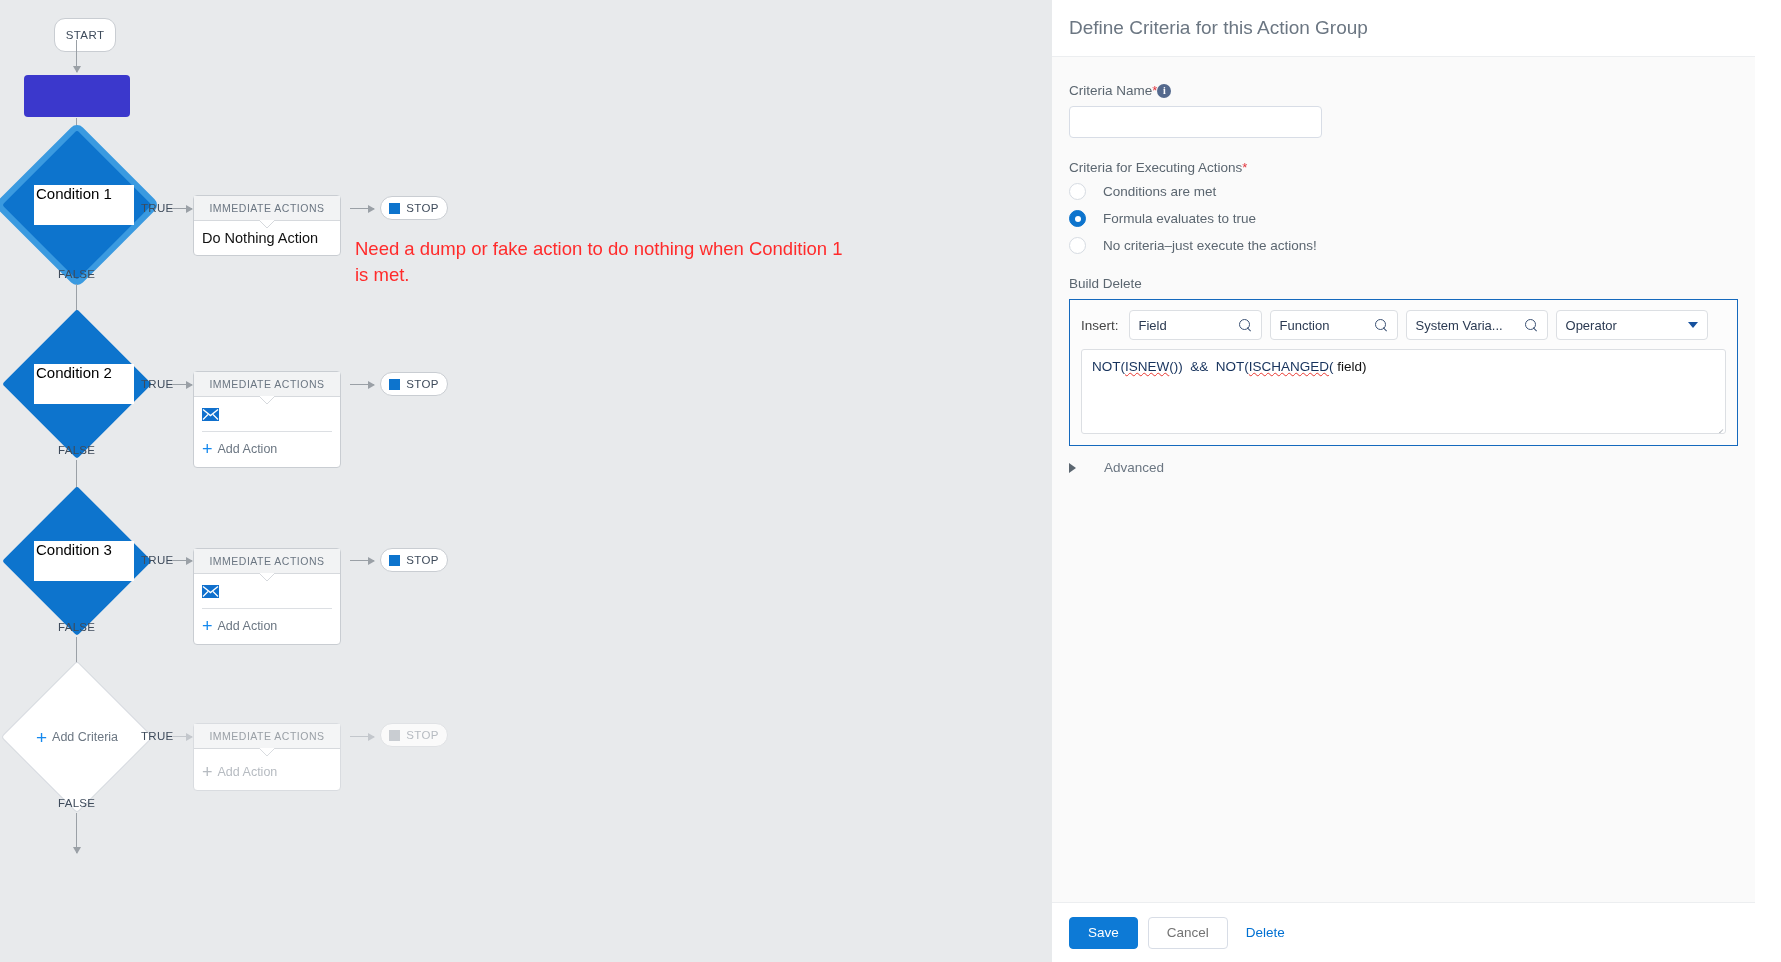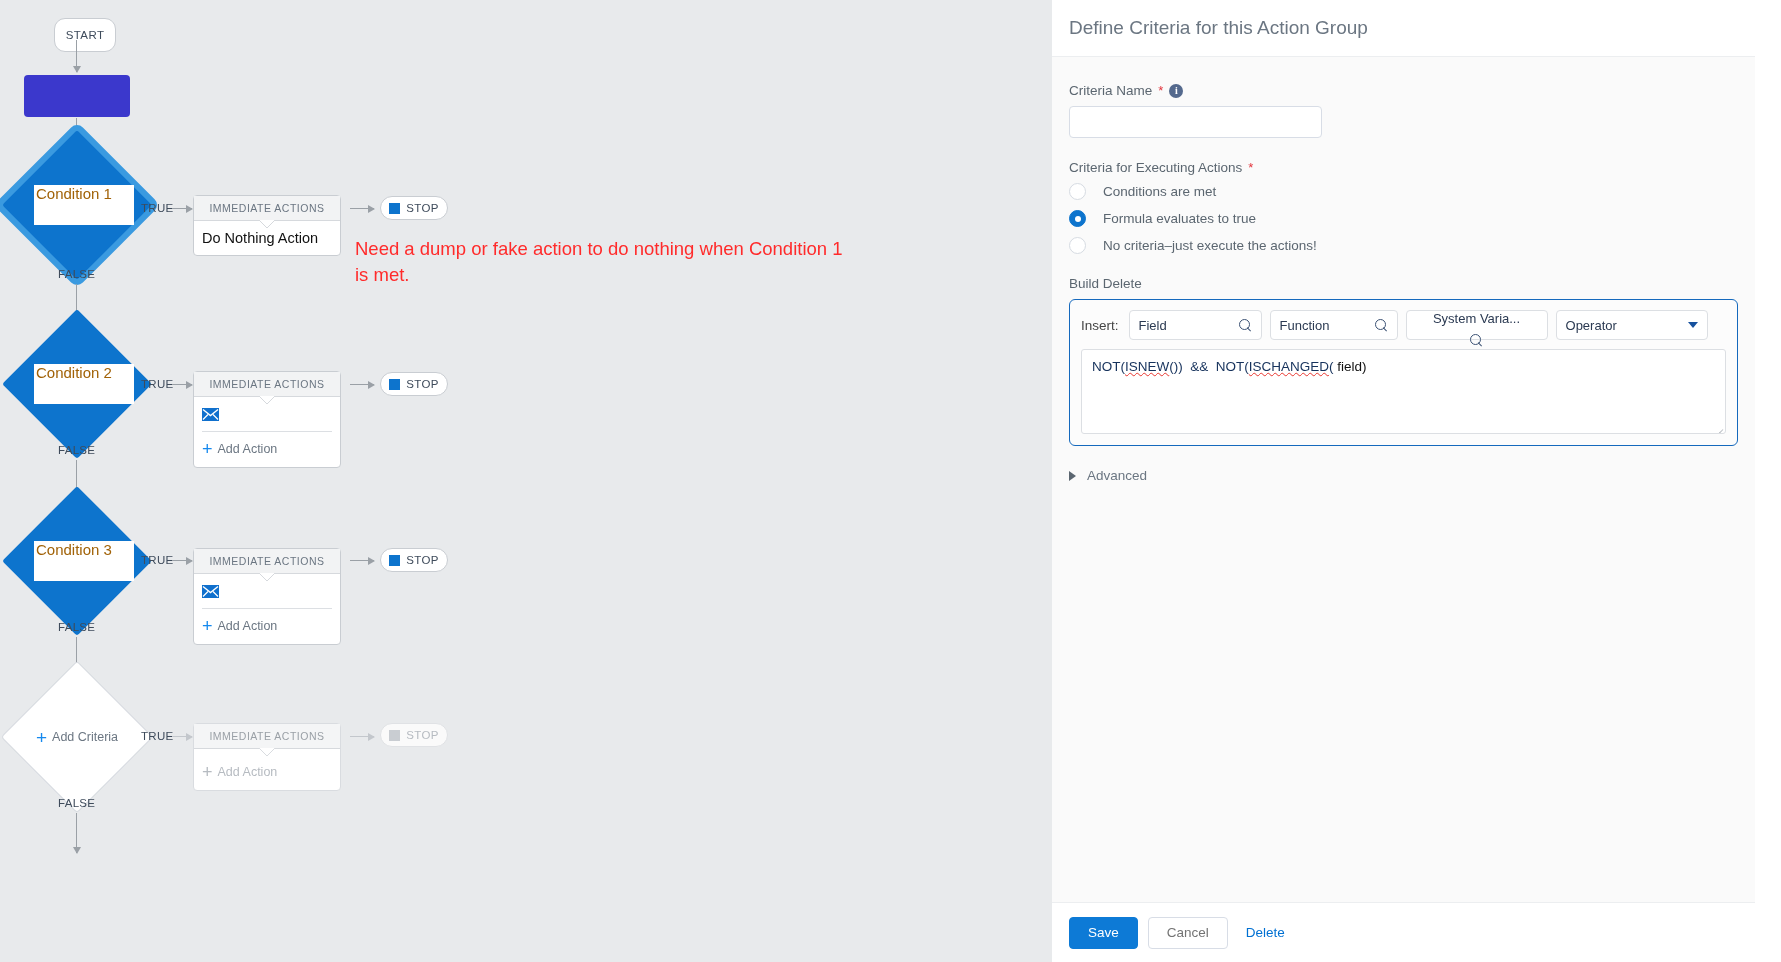--- a/index.html
+++ b/index.html
@@ -63,21 +63,21 @@
   .diamond.empty {
     background: #ffffff;
     box-shadow: 0 0 0 1px #d7dbe0;
   }
   .diamond-label {
     position: absolute;
     left: 10px; top: 33px;
     width: 100px; height: 40px;
     background: #ffffff;
     display: flex; align-items: flex-start; justify-content: flex-start;
-    font-size: 15px; color: #a16207;
+    font-size: 15px; color: #000000;
     padding: 0 2px;
     white-space: nowrap;
     line-height: 17px;
     overflow: visible;
   }
   .diamond-add {
     position: absolute;
     left: 0; top: 0; width: 106px; height: 106px;
     display: flex; align-items: center; justify-content: center;
     gap: 5px;
@@ -222,21 +222,21 @@
     background: #ffffff;
     border-bottom: 1px solid #eceef0;
     display: flex; align-items: center;
     padding-left: 17px;
   }
   .panel-title { font-size: 19px; color: #6b7682; font-weight: 400; }
   .panel-body { padding: 26px 17px 0 17px; }
 
   .field-label {
     font-size: 13.5px; color: #5b6670;
-    display: flex; align-items: center; gap: 6px;
+    display: flex; align-items: center; 
     margin-bottom: 8px;
   }
   .req { color: #e3353d; font-size: 13px; }
   .info-icon {
     width: 14px; height: 14px; border-radius: 50%;
     background: #54698d;
     color: #fff; font-size: 10px; font-weight: bold;
     display: inline-flex; align-items: center; justify-content: center;
     font-family: "Liberation Serif", serif;
   }
@@ -264,39 +264,39 @@
   .radio.checked { border-color: #0d74cd; background: #0d74cd; }
   .radio.checked::after {
     content: ""; width: 6px; height: 6px; border-radius: 50%; background: #fff;
   }
   .radio-label { font-size: 13.5px; color: #5b6670; }
 
   
   .formula-box {
     margin-top: 6px;
     border: 1px solid #1569bd;
-    border-radius: 6px;
+    border-radius: 0;
     background: #fcfcfc;
     padding: 10px 11px 11px 11px;
   }
   .insert-row { display: flex; align-items: center; gap: 8px; }
   .insert-label { font-size: 13.5px; color: #444; margin-right: 2px; }
   .pick {
     height: 30px;
     border: 1px solid #dcdfe3; border-radius: 4px;
     background: #fff;
     display: flex; align-items: center;
     padding: 0 9px;
     font-size: 13px; color: #2b3a52;
     justify-content: space-between;
     gap: 8px;
   }
   .pick.w-field { width: 133px; }
   .pick.w-func { width: 128px; }
-  .pick.w-sys  { width: 142px; flex-direction: column; }
+  .pick.w-sys  { width: 142px; }
   .pick.w-op   { width: 152px; }
   .search-glyph {
     width: 13px; height: 13px;
     position: relative; flex: none;
   }
   .search-glyph::before {
     content: ""; position: absolute; left: 0; top: 0;
     width: 9px; height: 9px; border: 1.4px solid #3c5274; border-radius: 50%;
   }
   .search-glyph::after {
@@ -333,22 +333,22 @@
   .resize-grip {
     position: absolute; right: 2px; bottom: 2px;
     width: 10px; height: 10px;
   }
   .resize-grip i {
     position: absolute; right: 0; height: 1px; background: #b9bec4;
     transform: rotate(-45deg); transform-origin: right center;
   }
 
   .advanced-row {
-    margin-top: 22px;
-    display: flex; align-items: center; gap: 11px;
+    margin-top: 14px;
+    display: flex; align-items: center; gap: 28px;
     font-size: 13.5px; color: #6b7682;
   }
   .chev-right {
     width: 0; height: 0;
     border-top: 5px solid transparent;
     border-bottom: 5px solid transparent;
     border-left: 7px solid #5b6670;
   }
 
   

